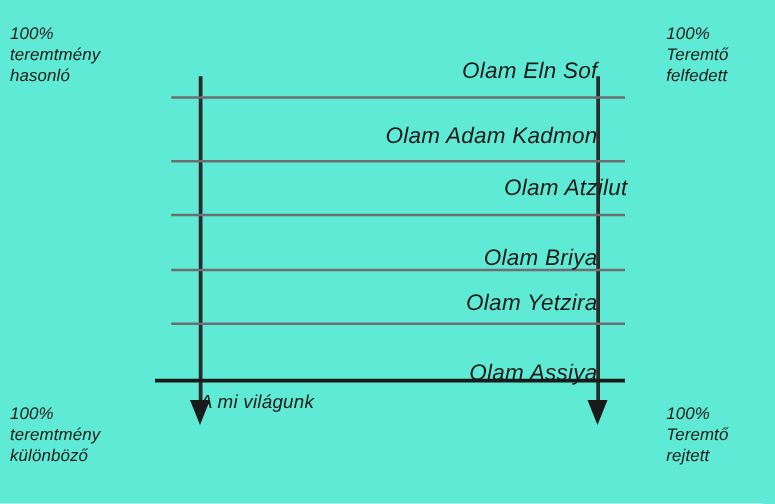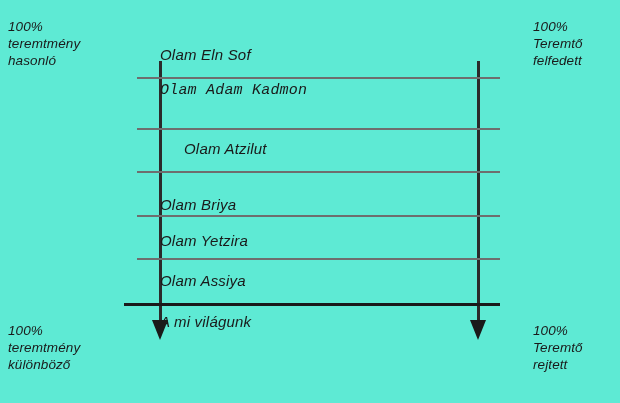--- a/index.html
+++ b/index.html
@@ -79,23 +79,23 @@
     border-top: 20px solid #1a1a1a;
     top: 320px;
   }
   #arrowhead-left  { left: 152px; }
   #arrowhead-right { left: 470px; }
 
   .row-label {
     position: absolute;
     left: 160px;
     width: 318px;
-    text-align: left;
+    text-align: right;
     font-style: italic;
-    font-size: 15px;
+    font-size: 18px;
     color: #1a1a1a;
     letter-spacing: 0.2px;
   }
   .world-label {
     position: absolute;
     left: 160px;
     width: 318px;
     text-align: left;
     font-style: italic;
     font-size: 15px;
@@ -130,25 +130,25 @@
   <div id="rungs">
       <div class="rung" style="top: 77px;"></div>
       <div class="rung" style="top: 128px;"></div>
       <div class="rung" style="top: 171px;"></div>
       <div class="rung" style="top: 215px;"></div>
       <div class="rung" style="top: 258px;"></div>
     </div>
 
   <div id="level-labels">
       <div class="row-label" style="top: 46px;">Olam Eln Sof</div>
-      <div class="row-label" style="top: 82px; font-family: Liberation Mono, monospace;">Olam Adam Kadmon</div>
+      <div class="row-label" style="top: 98px;">Olam Adam Kadmon</div>
       <div class="row-label" style="top: 140px; padding-left: 24px;">Olam Atzilut</div>
       <div class="row-label" style="top: 196px;">Olam Briya</div>
       <div class="row-label" style="top: 232px;">Olam Yetzira</div>
-      <div class="row-label" style="top: 272px; font-style: italic;">Olam Assiya</div>
+      <div class="row-label" style="top: 288px; font-style: italic;">Olam Assiya</div>
     </div>
 
   <div class="machsom-line" id="machsom-line" style="top: 303px;"></div>
 
 
   <div class="world-label" id="our-world-label" style="top: 313px;">A mi világunk</div>
 
   <div class="arrowhead" id="arrowhead-left"></div>
   <div class="arrowhead" id="arrowhead-right"></div>
 

